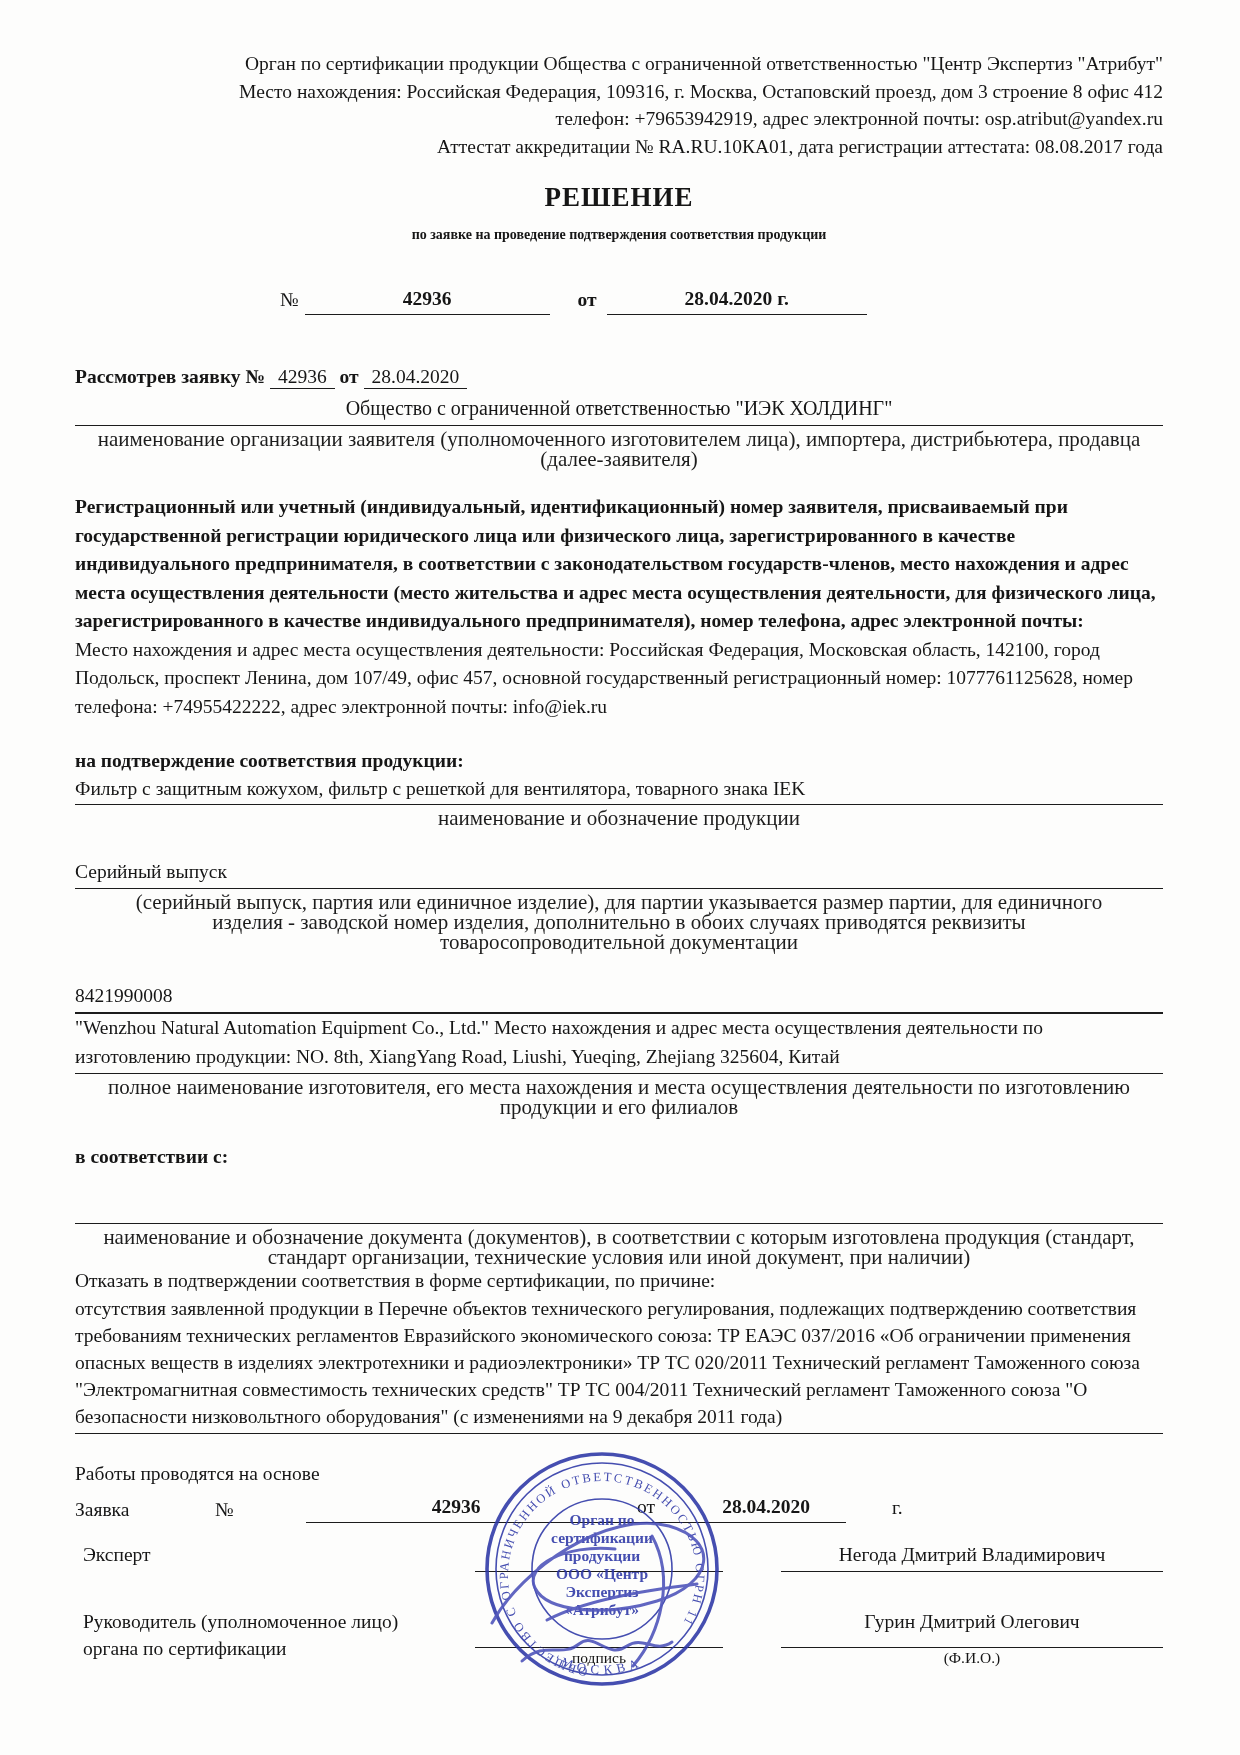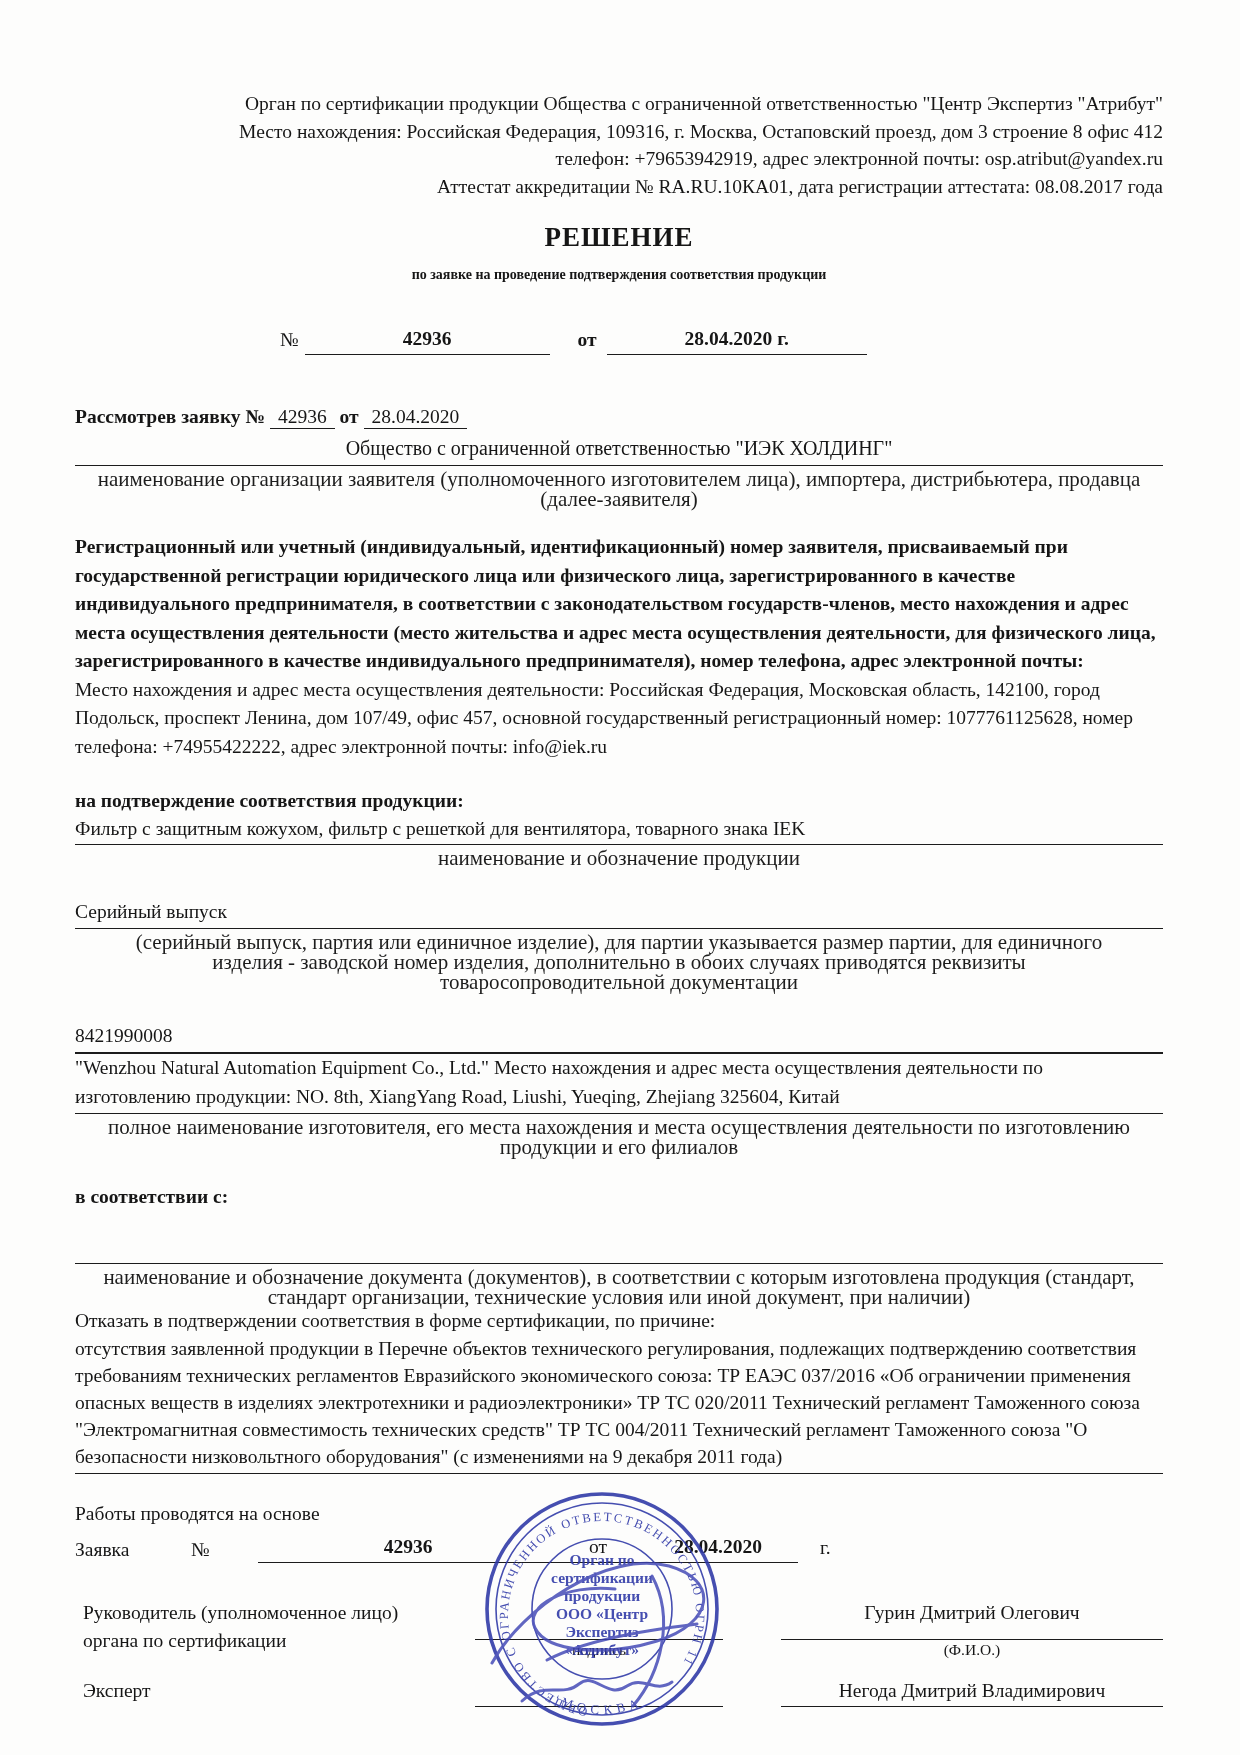--- a/index.html
+++ b/index.html
@@ -3,21 +3,21 @@
 <meta charset="utf-8">
 <style>
   html,body{margin:0;padding:0;background:#e8e8e8;}
   .page{
     width:1240px;height:1755px;background:#fdfdfc;position:relative;
     font-family:"Liberation Serif","DejaVu Serif",serif;color:#161616;
     margin:0 auto;overflow:hidden;
   }
   .content{padding:50px 77px 0 75px;font-size:19.5px;line-height:27.5px;}
 
-  .header-block{text-align:right;margin-top:40px;}
+  .header-block{text-align:right;}
   .doc-title{text-align:center;font-weight:bold;font-size:27px;letter-spacing:1px;margin-top:22px;line-height:30px;}
   .doc-subtitle{text-align:center;font-weight:bold;font-size:14px;margin-top:9px;}
 
   .num-row{display:flex;align-items:flex-end;margin:36px 145px 0 205px;}
   .num-row .lbl{padding:0 6px 2px 0;}
   .ul-seg{border-bottom:1.6px solid #1c1c1c;text-align:center;font-weight:bold;padding-bottom:2px;}
   .num-row .seg1{width:245px;margin-right:14px;}
   .num-row .ot{padding:0 10px 2px 14px;font-weight:bold;}
   .num-row .seg2{width:260px;}
 
@@ -34,21 +34,21 @@
   .sect-head{font-weight:bold;margin-top:26px;}
   .value-line{border-bottom:1.7px solid #1c1c1c;padding-bottom:2px;}
   .serial-line{border-bottom:1.7px solid #1c1c1c;padding-bottom:2px;margin-top:30px;}
   .tnved{margin-top:30px;}
   .tnved .code{border-bottom:2px solid #1c1c1c;padding-bottom:3px;}
   .manu-text{border-bottom:1.7px solid #1c1c1c;padding-bottom:2px;line-height:28.5px;}
   .empty-rule{border-bottom:1.7px solid #1c1c1c;height:30px;margin-top:22px;}
   .reason{border-bottom:1.8px solid #1c1c1c;padding-bottom:3px;line-height:27px;}
 
   .footer{position:relative;margin-top:26px;}
-  .zayavka-row{display:flex;align-items:flex-end;margin-top:5px;}
+  .zayavka-row{display:flex;align-items:flex-end;margin-top:5px;gap:24px;}
   .zayavka-row .w1{width:88px;}
   .zayavka-row .w2{width:55px;margin-left:28px;}
   .zr-line{border-bottom:1.7px solid #1c1c1c;display:flex;align-items:flex-end;width:540px;margin-left:12px;padding-bottom:2px;}
   .zr-line .n{width:300px;text-align:center;font-weight:bold;}
   .zr-line .o{width:80px;text-align:center;}
   .zr-line .d{flex:1;text-align:center;font-weight:bold;}
   .zr-g{margin-left:22px;padding-bottom:2px;}
 
   .sig-row{display:flex;margin-top:36px;}
   .sig-label{width:350px;padding-left:8px;}
@@ -127,42 +127,42 @@
         <span class="w1">Заявка</span>
         <span class="w2">№</span>
         <span class="zr-line">
           <span class="n">42936</span>
           <span class="o">от</span>
           <span class="d">28.04.2020</span>
         </span>
         <span class="zr-g">г.</span>
       </div>
 
+      <div class="sig-row row2">
+        <div class="sig-label">Эксперт</div>
+        <div class="sig-mid">
+          <div class="line" style="height:22px;"></div>
+
+        </div>
+        <div class="sig-right on-line">
+          <div class="name">Негода Дмитрий Владимирович</div>
+
+        </div>
+      </div>
+
       <div class="sig-row">
         <div class="sig-label">Руководитель (уполномоченное лицо) органа по сертификации</div>
         <div class="sig-mid">
           <div class="line"></div>
           <div class="sig-cap">подпись</div>
         </div>
         <div class="sig-right">
           <div class="name" style="margin-bottom:12px;">Гурин Дмитрий Олегович</div>
           <div class="line" style="height:0;"></div>
           <div class="sig-cap">(Ф.И.О.)</div>
-        </div>
-      </div>
-
-      <div class="sig-row row2">
-        <div class="sig-label">Эксперт</div>
-        <div class="sig-mid">
-          <div class="line" style="height:22px;"></div>
-
-        </div>
-        <div class="sig-right on-line">
-          <div class="name">Негода Дмитрий Владимирович</div>
-
         </div>
       </div>
 
       <div class="stamp-wrap">
         <svg width="310" height="310" viewBox="0 0 310 310" xmlns="http://www.w3.org/2000/svg">
           <defs>
             <path id="ringpath" d="M 155 249 A 94 94 0 1 1 155.01 249"></path>
             <path id="bottompath" d="M 86 228 A 99 99 0 0 0 224 228"></path>
           </defs>
           <g stroke="#2c36a6" fill="none">

